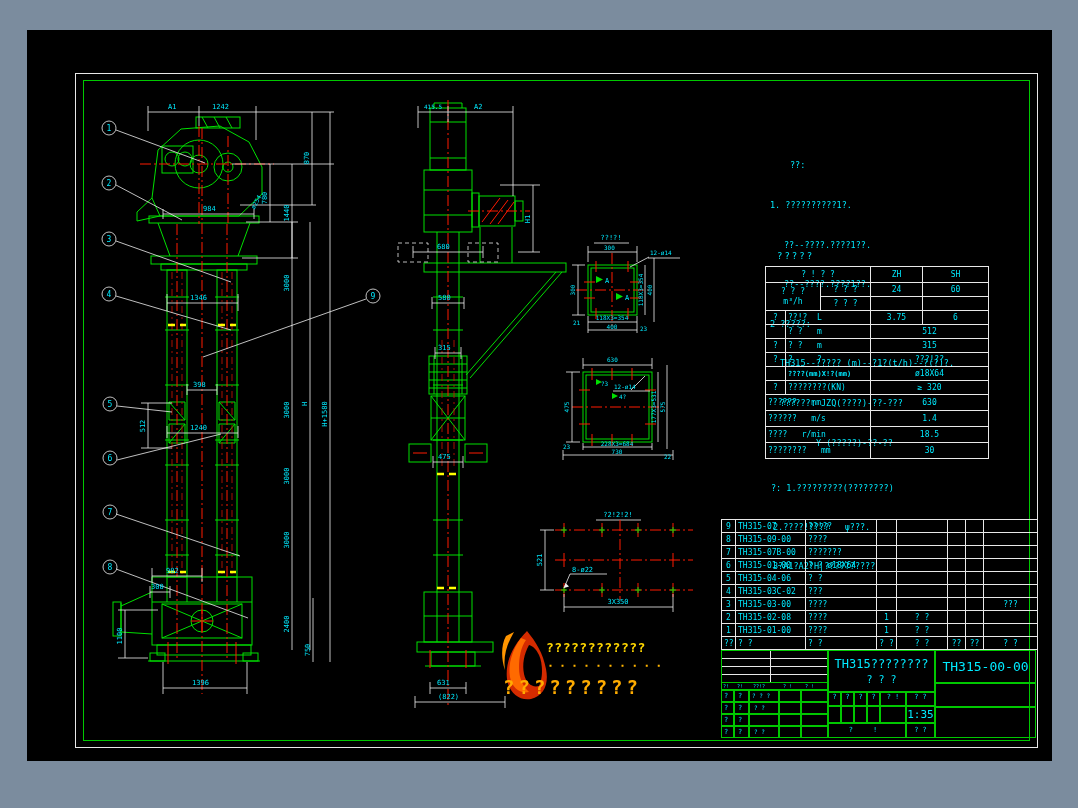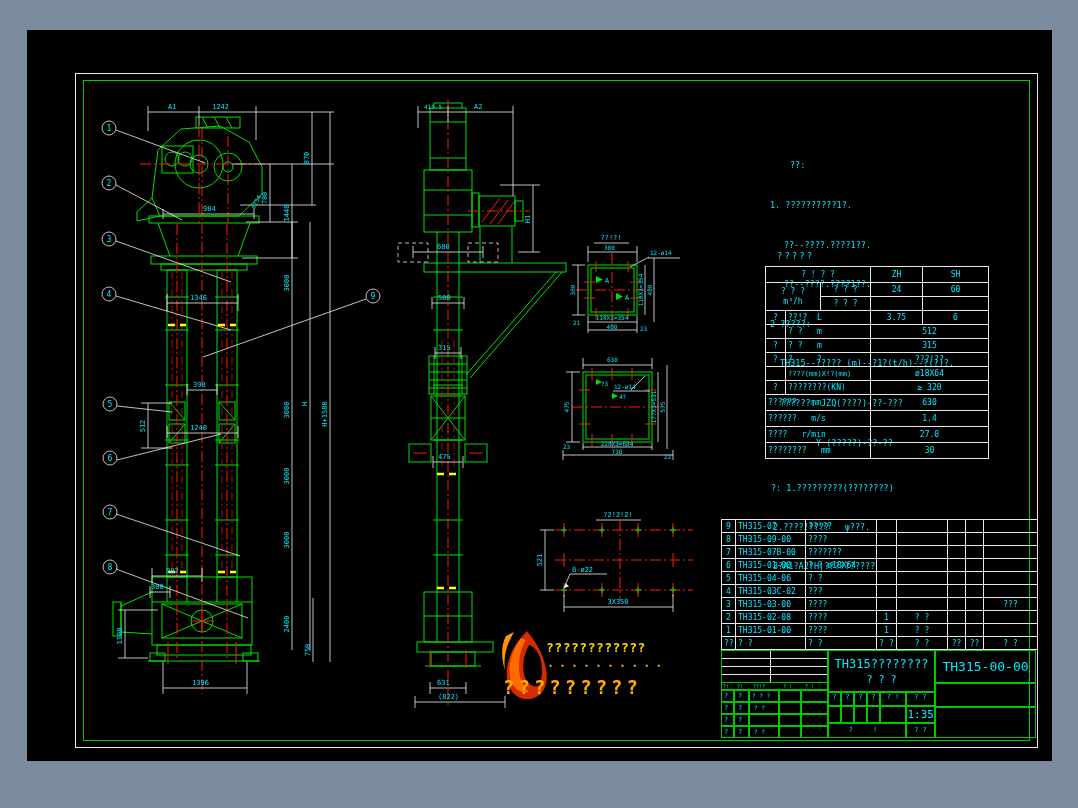--- a/index.html
+++ b/index.html
@@ -18,21 +18,21 @@
   .yd{stroke:#ffff00;fill:none;stroke-width:2.5;stroke-dasharray:7 5;}
   .wf{fill:#f0f0f0;stroke:none;}
   .tx{fill:#00eaff;font-size:7px;font-family:"DejaVu Sans Mono",monospace;}
   .tx6{fill:#00eaff;font-size:6px;font-family:"DejaVu Sans Mono",monospace;}
   .tx8{fill:#00eaff;font-size:8px;font-family:"DejaVu Sans Mono",monospace;}
   .notes{position:absolute;left:768px;top:133px;width:225px;color:#00eaff;font-size:8.5px;line-height:13.2px;white-space:pre;}
   .notes .i0{margin-left:2px}.notes .ih{margin-left:22px}.notes .i1{margin-left:16px}.notes .i2{margin-left:12px}.notes .i3{margin-left:48px}
   .spec-title{position:absolute;left:777px;top:251px;color:#00eaff;font-size:9px;letter-spacing:2px;}
   table.spec{position:absolute;left:765px;top:266px;border-collapse:collapse;table-layout:fixed;}
   table.spec td{border:1px solid #e8e8e8;color:#00eaff;font-size:8px;padding:0 2px;height:13px;line-height:10px;text-align:center;overflow:hidden;}
-  table.spec td.sm{font-size:7px;}
+  table.spec td.sm{font-size:7px;font-weight:bold;}
   table.spec td.l{text-align:left;}
   .spec-notes{position:absolute;left:771px;top:456px;color:#00eaff;font-size:8.5px;line-height:13px;white-space:pre;}
   .spec-notes .n2{margin-left:2px}
   table.bom{position:absolute;left:721px;top:519px;border-collapse:collapse;table-layout:fixed;width:316px;}
   table.bom td{border:1px solid #e8e8e8;color:#00eaff;font-size:8px;padding:0 2px;height:12px;line-height:9px;text-align:center;white-space:nowrap;overflow:hidden;}
   table.bom td.c1,table.bom td.c2{text-align:left;}
   .tb{position:absolute;left:721px;top:650px;width:315px;height:88px;}
   .tb .cell{position:absolute;border:1px solid #00c800;box-sizing:border-box;color:#00eaff;}
   .tb .wline{position:absolute;background:#e8e8e8;}
   .tb .txt{position:absolute;color:#00eaff;white-space:nowrap;}
@@ -341,21 +341,21 @@
   <tr>
         <td colspan="3" class="l" style="height:15px"><span>??????</span>&nbsp;&nbsp;&nbsp;<span>mm</span></td>
         <td colspan="2">630</td>
       </tr>
   <tr>
         <td colspan="3" class="l" style="height:15px"><span>??????</span>&nbsp;&nbsp;&nbsp;<span>m/s</span></td>
         <td colspan="2">1.4</td>
       </tr>
   <tr>
         <td colspan="3" class="l" style="height:15px"><span>????</span>&nbsp;&nbsp;&nbsp;<span>r/min</span></td>
-        <td colspan="2">27.0</td>
+        <td colspan="2">18.5</td>
       </tr>
   <tr>
         <td colspan="3" class="l" style="height:15px"><span>????????</span>&nbsp;&nbsp;&nbsp;<span>mm</span></td>
         <td colspan="2">30</td>
       </tr>
 </tbody>
   </table>
 
 <div class="spec-notes">
   <div>?: 1.?????????(????????)</div>
@@ -533,21 +533,21 @@
   <div class="cell" style="left:120px;top:42px;width:13px;height:14px;font-size:7px;text-align:center">?</div>
   <div class="cell" style="left:133px;top:42px;width:13px;height:14px;font-size:7px;text-align:center">?</div>
   <div class="cell" style="left:146px;top:42px;width:13px;height:14px;font-size:7px;text-align:center">?</div>
   <div class="cell" style="left:159px;top:42px;width:26px;height:14px;font-size:7px;text-align:center">? !</div>
   <div class="cell" style="left:185px;top:42px;width:29px;height:14px;font-size:7px;text-align:center">? ?</div>
   <div class="cell" style="left:107px;top:56px;width:13px;height:17px"></div>
     <div class="cell" style="left:120px;top:56px;width:13px;height:17px"></div>
     <div class="cell" style="left:133px;top:56px;width:13px;height:17px"></div>
     <div class="cell" style="left:146px;top:56px;width:13px;height:17px"></div>
     <div class="cell" style="left:159px;top:56px;width:26px;height:17px"></div>
-  <div class="cell" style="left:185px;top:56px;width:29px;height:17px;font-size:11px;text-align:right;line-height:15px">1:35</div>
+  <div class="cell" style="left:185px;top:56px;width:29px;height:17px;font-size:11px;text-align:center;line-height:15px">1:35</div>
   <div class="cell" style="left:107px;top:73px;width:78px;height:15px;font-size:7px;text-align:center;line-height:13px;letter-spacing:8px">? !</div>
   <div class="cell" style="left:185px;top:73px;width:29px;height:15px;font-size:7px;text-align:center;line-height:13px">? ?</div>
 
   <div class="cell" style="left:214px;top:0;width:101px;height:33px;text-align:center;font-size:13px;line-height:31px;white-space:nowrap">TH315-00-00</div>
   <div class="cell" style="left:214px;top:33px;width:101px;height:24px"></div>
   <div class="cell" style="left:214px;top:57px;width:101px;height:31px"></div>
 </div>
 
 <div class="logo-l1">????????????</div>
 <div class="logo-marks">▪ ▪ ▪ ▪ ▪ ▪ ▪ ▪ ▪ ▪</div>

